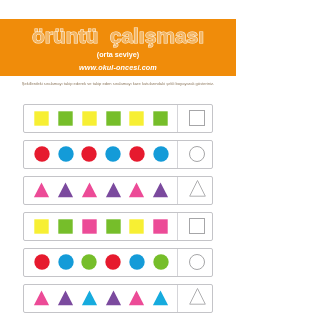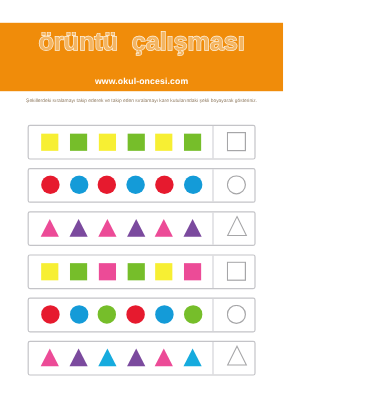--- a/index.html
+++ b/index.html
@@ -28,22 +28,23 @@
 </style>
 </head>
 <body>
 
 <div class="page">
 
   <div class="band" style="background: rgb(240, 140, 10);"></div>
 
   <div class="title" style="color: rgb(243, 181, 99); -webkit-text-stroke: 1.1px rgb(253, 243, 226);">örüntü  çalışması</div>
 
-
-  <div class="url" style="color: rgb(255, 255, 255);">www.okul-oncesi.com</div>
+  <div class="sub" style="color: rgb(255, 255, 255);">(orta seviye)</div>
+
+  <div class="url" style="color: rgb(255, 255, 255); font-style: italic;">www.okul-oncesi.com</div>
 
   <div class="instr" style="color: rgb(143, 122, 96);">Şekillerdeki sıralamayı takip ederek ve takip eden sıralamayı kare kutularındaki şekli boyayarak gösteriniz.</div>
 
   <div class="rows" id="rows">
       <div class="row" style="border-color: rgb(196, 196, 200);">
         <div class="patt">
           <span>
             <svg class="shape" width="15" height="15" viewBox="0 0 15 15">
               <rect x="0.3" y="0.3" width="14.4" height="14.4" fill="#F7EF33"></rect>
             </svg>

